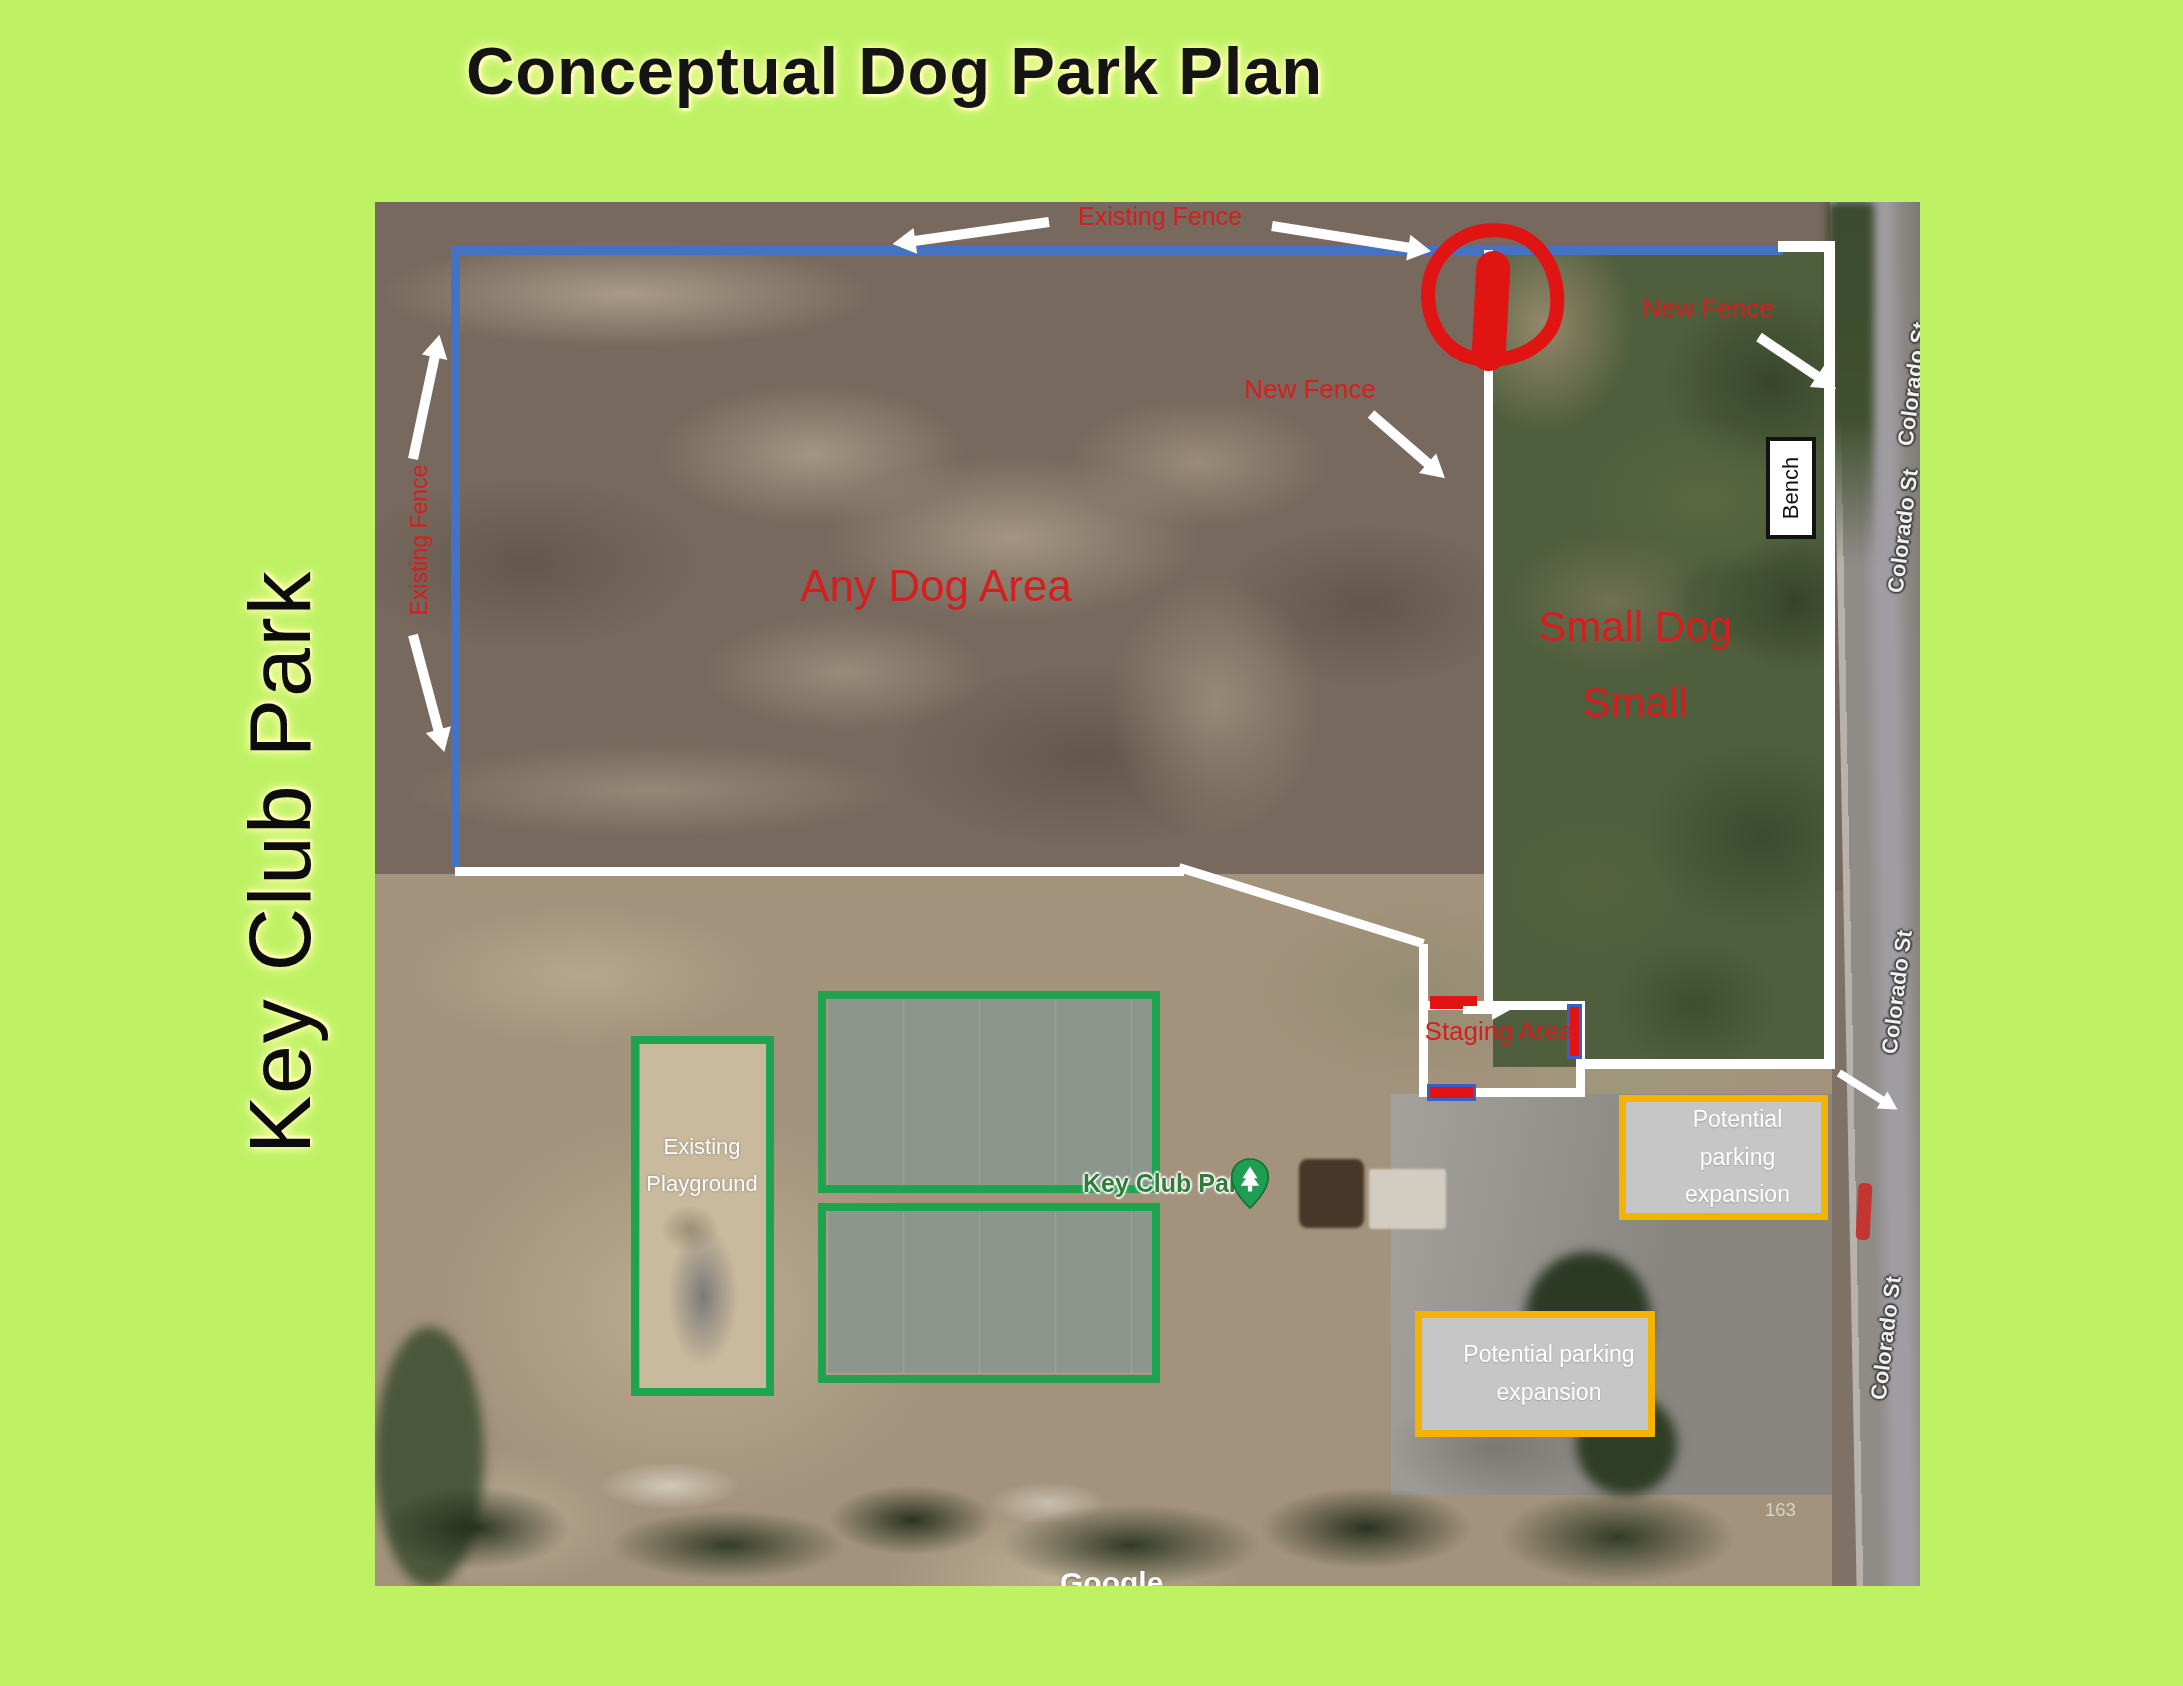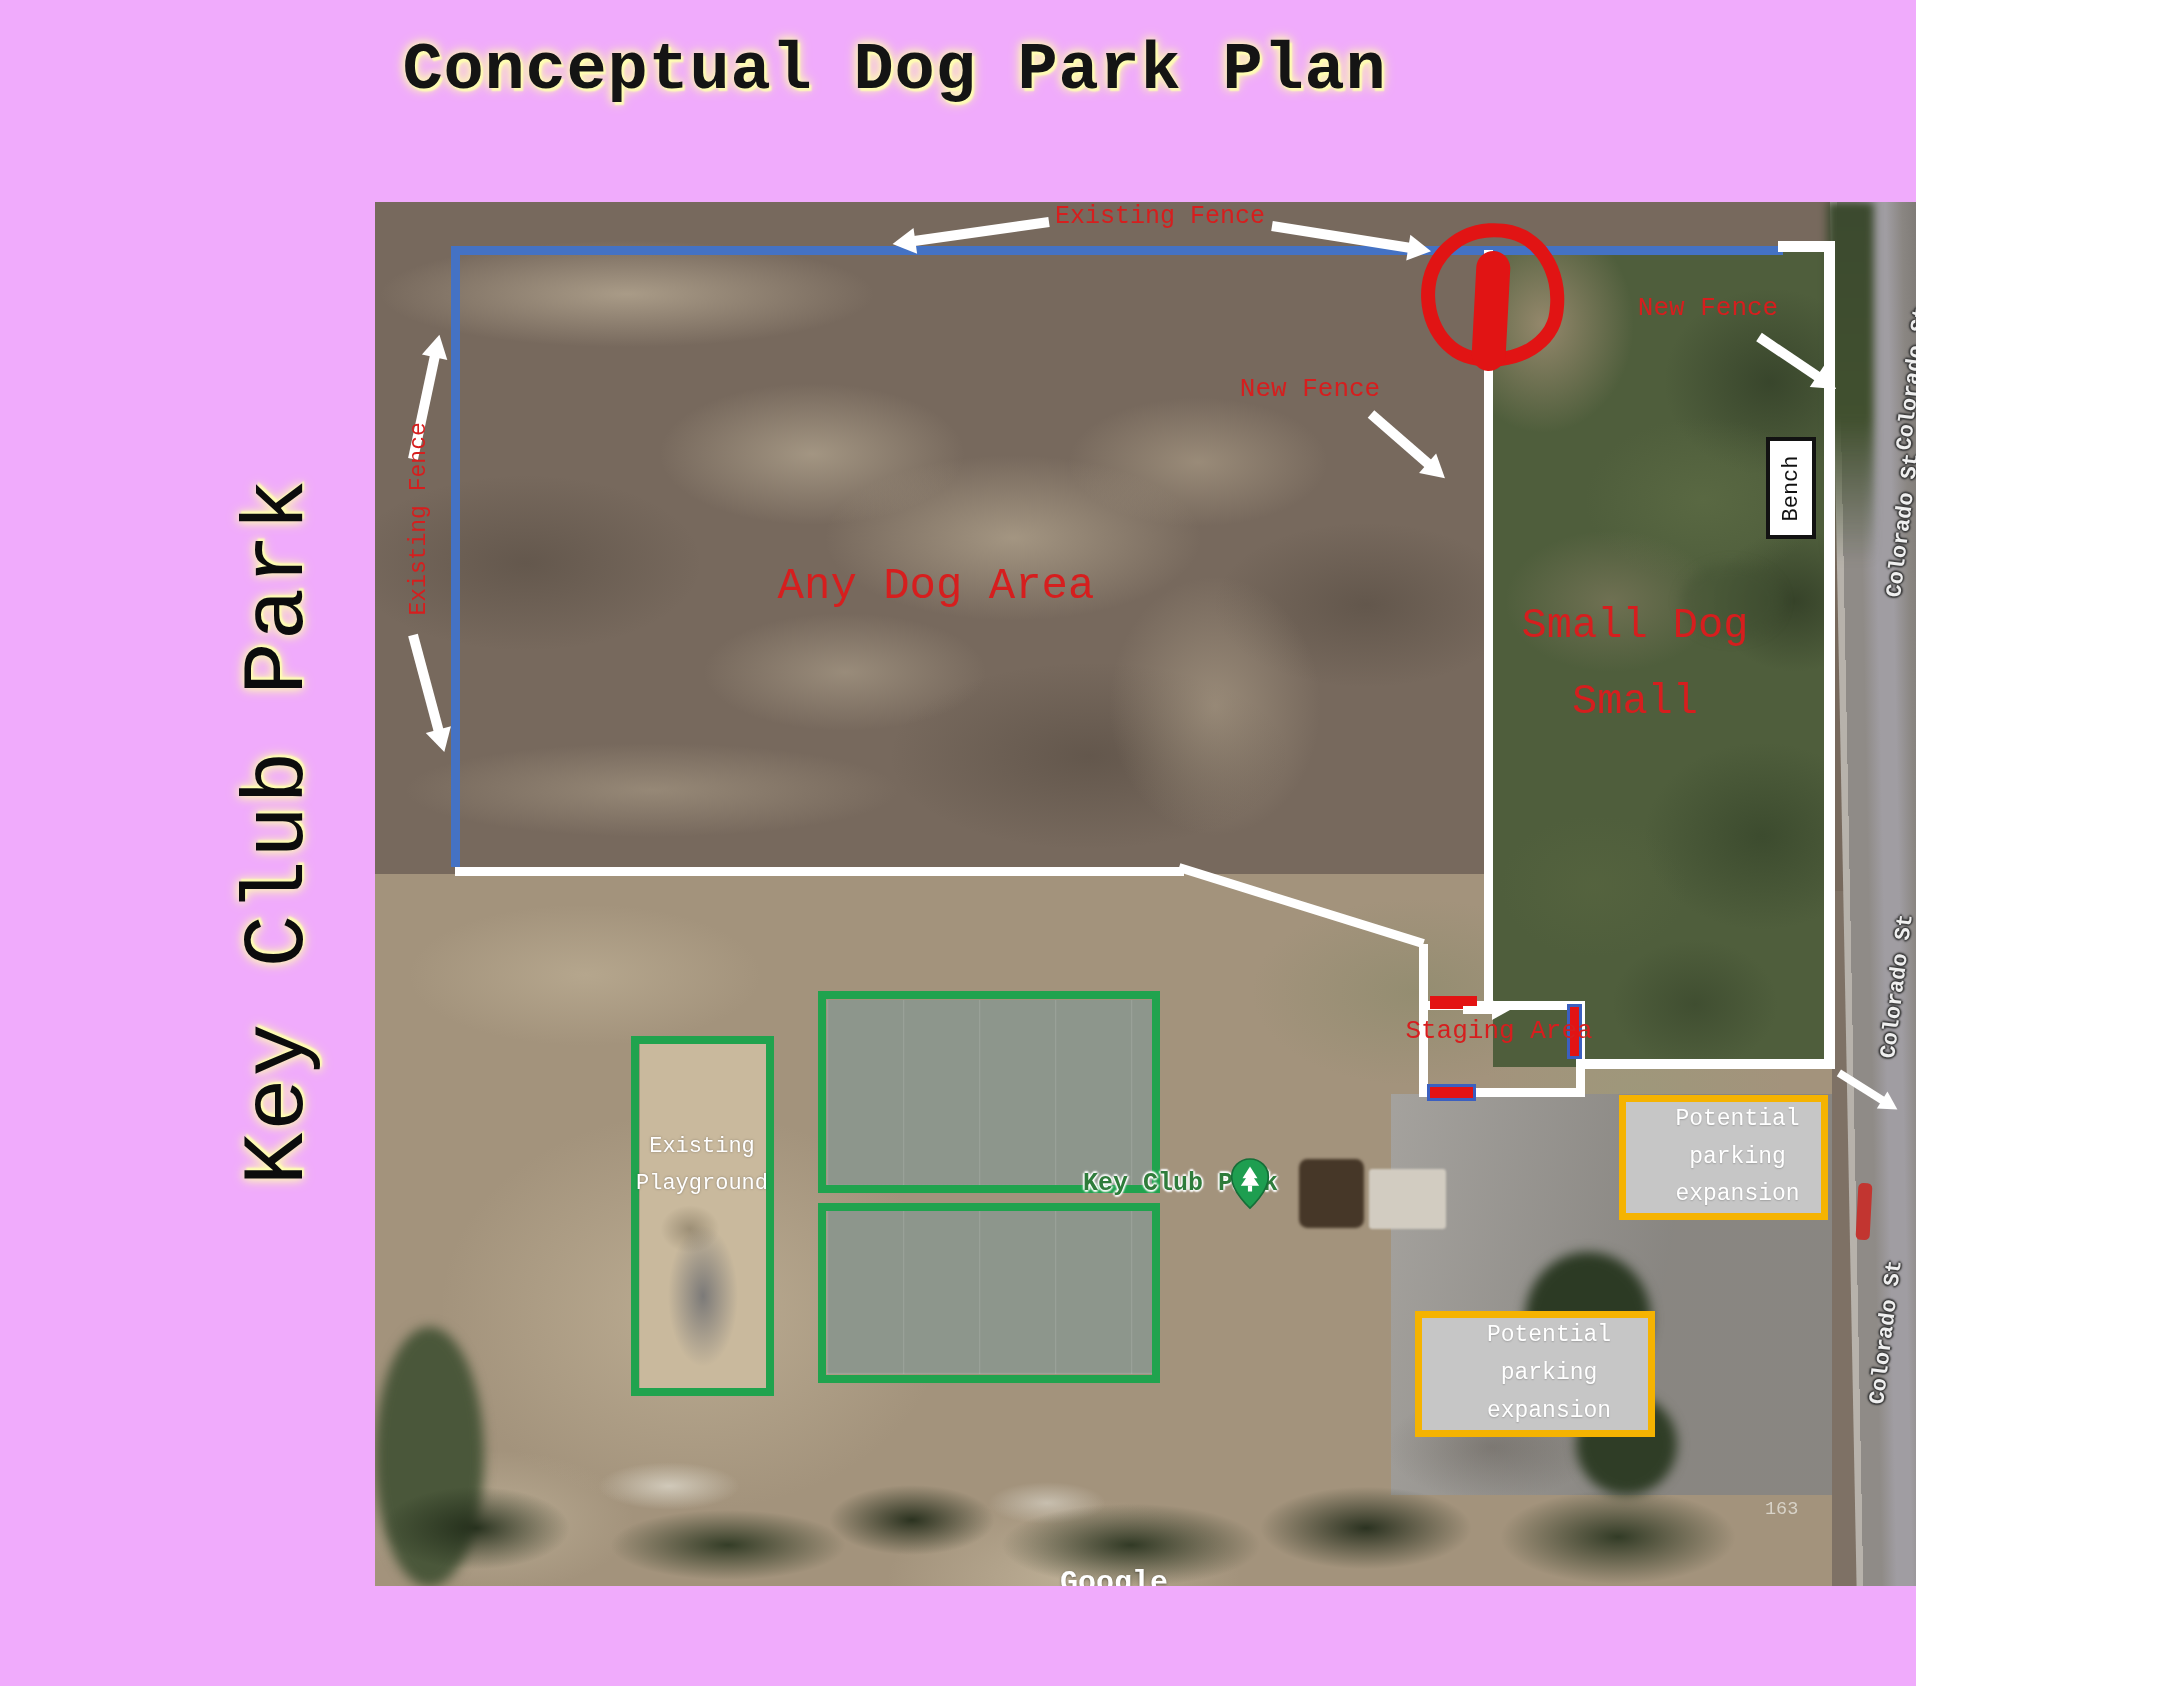--- a/index.html
+++ b/index.html
@@ -1,20 +1,20 @@
 <!DOCTYPE html>
 <html style="font-size:13.4px"><head>
 <meta charset="utf-8">
 <style>
   * { box-sizing: border-box; margin: 0; padding: 0; }
   html,body { background:#ffffff; }
   .canvas {
-    position: relative; width: 1916px; height: 1687px;
-    background: #f0abfc; overflow: hidden;
-    font-family: Liberation Mono, monospace;
+    position: relative; width: 2183px; height: 1687px;
+    background: #bef264; overflow: hidden;
+    font-family: Liberation Sans, sans-serif;
   }
   .abs { position: absolute; }
 
   
   .title {
     left: 336px; top: 32px; width: 1117px; text-align: center;
     font-size: 67px; font-weight: 600; color: #141414; letter-spacing: 0.8px;
     text-shadow: 0 0 8.4px #ffffb4, 0 0 13.4px #ffffa6, 2.5px 2.5px 1.7px #fdf8bb;
   }
   .note {

